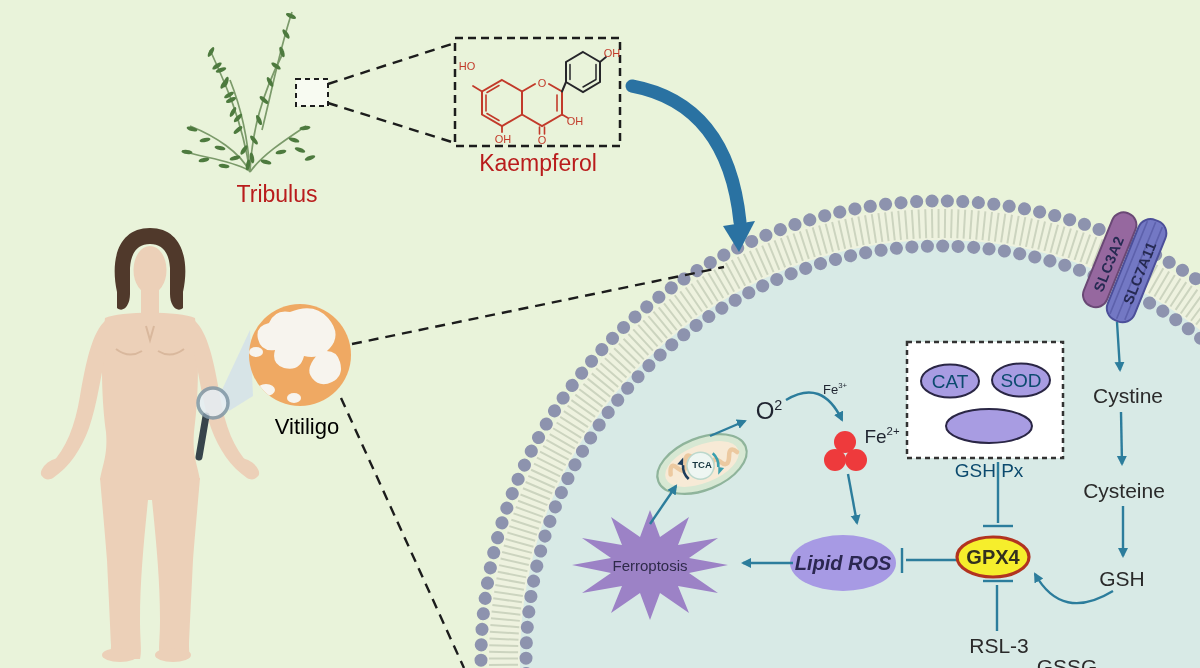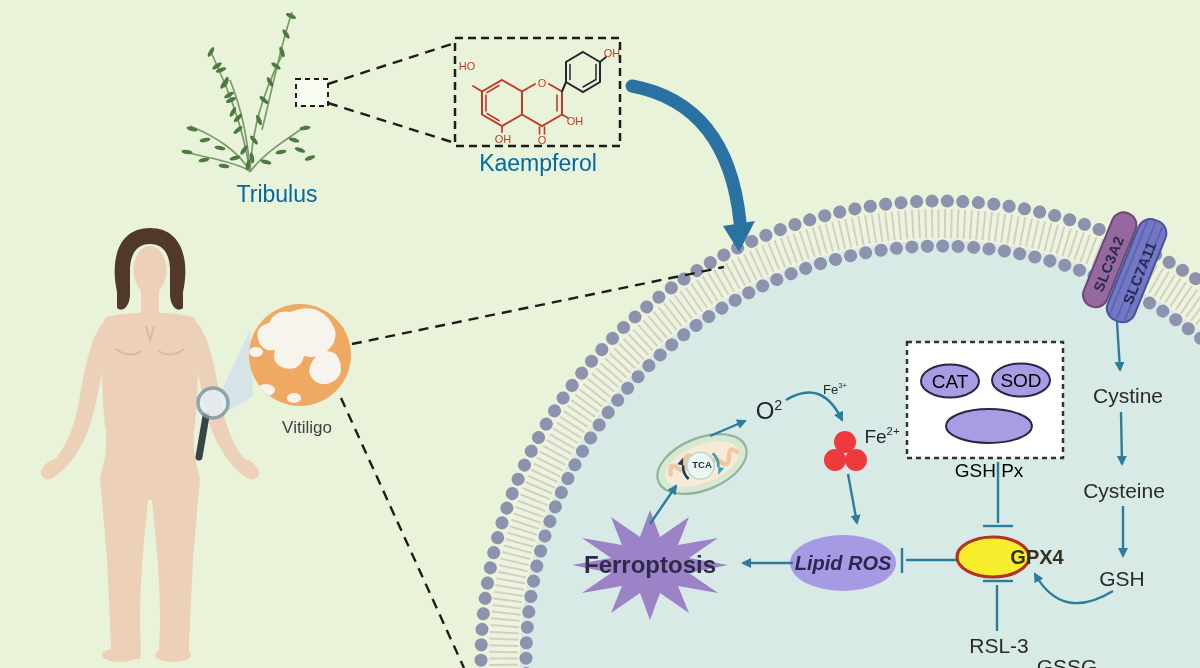--- a/index.html
+++ b/index.html
@@ -2,26 +2,26 @@
 <html style="--c-background: #e9f3da; --c-cell_fill: #d8eae6; --c-membrane_dot: #8d93ae; --c-membrane_band: #eef2df; --c-membrane_stripe: #ccd4bf; --c-arrow_teal: #2c7d9c; --c-arrow_blue: #2a72a2; --c-dashed_line: #1c1c1c; --c-purple_node_fill: #a89ce2; --c-purple_node_border: #2a2645; --c-lipid_ros_fill: #a79ae4; --c-star_fill: #9c82c6; --c-gpx4_fill: #f6ee2c; --c-gpx4_border: #b23320; --c-red_dot: #ee3a3c; --c-slc3a2_fill: #96689f; --c-slc7a11_fill: #7378c4; --c-skin: #ecd0b8; --c-hair: #50392b; --c-vitiligo_circle: #efa963; --c-vitiligo_patch: #f7f4ee; --c-structure_red: #c23a2a; --c-structure_black: #26262a; --c-mito_outer: #d7e8d3; --c-mito_border: #8fb49b; --c-mito_inner: #f7ead6;"><head>
 <meta charset="utf-8">
 <style>
   html,body{margin:0;padding:0;background:#e9f3da;}
   .stage{position:relative;width:1200px;height:668px;overflow:hidden;background:#e9f3da;
          font-family:"Liberation Sans",sans-serif;}
   .stage svg{position:absolute;left:0;top:0;}
   .lbl{position:absolute;transform:translate(-50%,-50%);white-space:nowrap;
        color:#23283c;line-height:1;user-select:none;}
   .lbl sup{font-size:60%;vertical-align:super;}
-  .t-big{font-size:23px;color:#0369a1;}
-  .t-node{font-size:19px;color:#000000;}
+  .t-big{font-size:23px;color:#b91c1c;}
+  .t-node{font-size:19px;color:#0c4a6e;}
   .t-chain{font-size:21px;color:#2a2a2a;}
-  .t-ferro{font-size:24px;font-weight:bold;color:#2e2a4a;}
+  .t-ferro{font-size:15px;font-weight:normal;color:#2e2a4a;}
   .t-lros{font-size:20px;font-weight:bold;color:#2b2750;}
-  .t-gpx4{font-size:20px;font-weight:bold;color:#33301f;margin-left:44px;}
+  .t-gpx4{font-size:20px;font-weight:bold;color:#33301f;}
   .t-o2{font-size:24px;color:#1f2430;}
   .t-fe3{font-size:13px;color:#1f2430;margin-left:9px;}
   .t-fe2{font-size:19px;color:#1f2430;}
   .t-tca{font-size:9.5px;font-weight:bold;color:#14333d;padding-left:8px;}
   .t-slc{font-size:14.5px;font-weight:bold;color:#262a52;letter-spacing:.5px;
          transform:translate(-50%,-50%) rotate(-68deg);}
   .t-chem{font-size:11px;font-weight:normal;color:#c23a2a;background:transparent;}
   .teal{stroke:#2c7d9c;stroke-width:2.4;fill:none;}
   .tealf{fill:#2c7d9c;}
   .dashk{stroke:#1c1c1c;stroke-width:2.4;fill:none;stroke-dasharray:10 7;}
@@ -225,21 +225,21 @@
     <path d="M793,563 L743,563" class="teal" marker-end="url(#ah)"></path>
     <path d="M650,524 L676,486" class="teal" marker-end="url(#ah)"></path>
     <path d="M710,436 L745,421" class="teal" marker-end="url(#ah)"></path>
     <path d="M786,400 Q822,378 842,420" class="teal" marker-end="url(#ah)"></path>
     <path d="M848,474 L857,523" class="teal" marker-end="url(#ah)"></path>
   </g>
 </svg>
 
 <div class="lbl t-big" style="left:277px;top:194px;">Tribulus</div>
 <div class="lbl t-big" style="left:538px;top:163px;">Kaempferol</div>
-<div class="lbl" style="left:307px;top:427px;font-size:17px;color:#404040;">Vitiligo</div>
+<div class="lbl" style="left:307px;top:427px;font-size:22px;color:#000000;">Vitiligo</div>
 
 <div class="lbl t-slc" style="left:1109px;top:264px;">SLC3A2</div>
 <div class="lbl t-slc" style="left:1140px;top:273px;">SLC7A11</div>
 
 <div class="lbl t-chain" style="left:1128px;top:395px;">Cystine</div>
 <div class="lbl t-chain" style="left:1124px;top:490px;">Cysteine</div>
 <div class="lbl t-chain" style="left:1122px;top:578px;">GSH</div>
 <div class="lbl t-chain" style="left:1067px;top:622px;margin-top:44px;">GSSG</div>
 <div class="lbl t-chain" style="left:999px;top:645px;">RSL-3</div>
 

